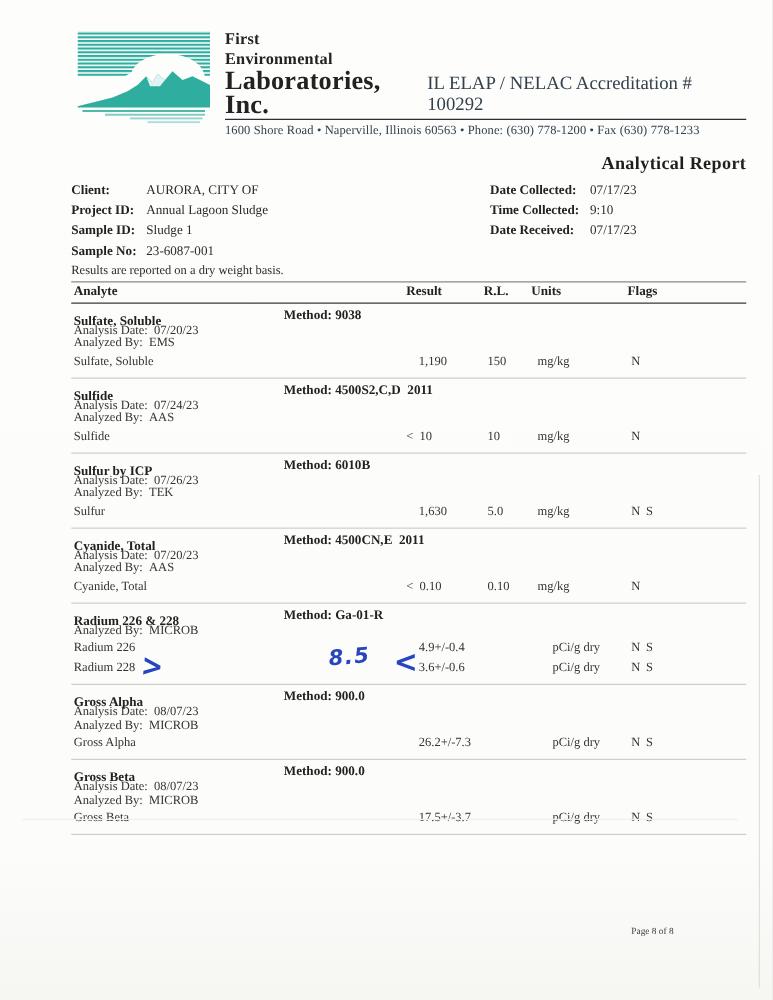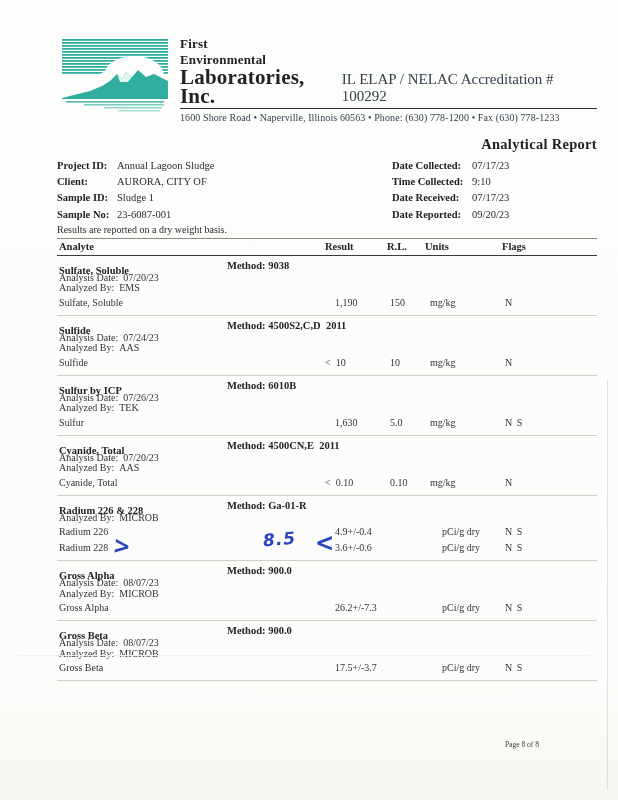--- a/index.html
+++ b/index.html
@@ -3,21 +3,21 @@
 <meta charset="utf-8">
 <style>
   html,body{margin:0;padding:0;background:#e8e8e6;}
   .page{
     position:relative;width:618px;height:800px;margin:0 auto;
     background:linear-gradient(180deg,#fdfdfc 0%,#fcfcfa 85%,#f6f6f3 100%);
     font-family:"Liberation Serif", serif;color:#2b2b2b;overflow:hidden;
   }
   .content{position:absolute;left:57px;top:0;width:540px;}
   
-  .brand-row{display:flex;padding-top:36px;}
+  .brand-row{display:flex;padding-top:23px;}
   .logo{margin-left:5px;flex:0 0 auto;}
   .brand-text{flex:1 1 auto;margin-left:12px;}
   .brand-l1,.brand-l2{font-size:13px;font-weight:bold;line-height:16px;letter-spacing:.2px;color:#222;}
   .brand-l3-row{display:flex;align-items:baseline;justify-content:space-between;}
   .brand-l3{font-size:21px;font-weight:bold;line-height:19px;letter-spacing:.2px;color:#222;}
   .accred{font-size:15px;color:#33404d;}
   .brand-rule{border:none;border-top:1.6px solid #2e2e2e;margin:2px 0 3px 0;}
   .address{font-size:10px;color:#33404d;letter-spacing:.1px;}
   
   .title{text-align:right;font-size:14.5px;font-weight:bold;margin-top:13px;letter-spacing:.3px;color:#1f1f1f;}
@@ -87,52 +87,48 @@
         <hr class="brand-rule">
         <div class="address">1600 Shore Road • Naperville, Illinois 60563 • Phone: (630) 778-1200 • Fax (630) 778-1233</div>
       </div>
     </div>
 
     <div class="title">Analytical Report</div>
 
     <div class="info">
       <div class="info-left">
         <div class="info-row">
+          <span class="info-label">Client:</span>
+          <span class="info-value">AURORA, CITY OF</span>
+        </div>
+        <div class="info-row">
           <span class="info-label">Project ID:</span>
           <span class="info-value">Annual Lagoon Sludge</span>
         </div>
         <div class="info-row">
-          <span class="info-label">Client:</span>
-          <span class="info-value">AURORA, CITY OF</span>
-        </div>
-        <div class="info-row">
           <span class="info-label">Sample ID:</span>
           <span class="info-value">Sludge 1</span>
         </div>
         <div class="info-row">
           <span class="info-label">Sample No:</span>
           <span class="info-value">23-6087-001</span>
         </div>
       </div>
       <div class="info-right">
         <div class="info-row">
           <span class="info-label">Date Collected:</span>
           <span class="info-value">07/17/23</span>
         </div>
         <div class="info-row">
           <span class="info-label">Time Collected:</span>
           <span class="info-value">9:10</span>
         </div>
         <div class="info-row">
           <span class="info-label">Date Received:</span>
           <span class="info-value">07/17/23</span>
-        </div>
-        <div class="info-row">
-          <span class="info-label">Date Reported:</span>
-          <span class="info-value">09/20/23</span>
         </div>
       </div>
     </div>
 
     <div class="note">Results are reported on a dry weight basis.</div>
 
     <div class="thead">
       <span class="th-analyte">Analyte</span>
       <span class="th-result">Result</span>
       <span class="th-rl">R.L.</span>

